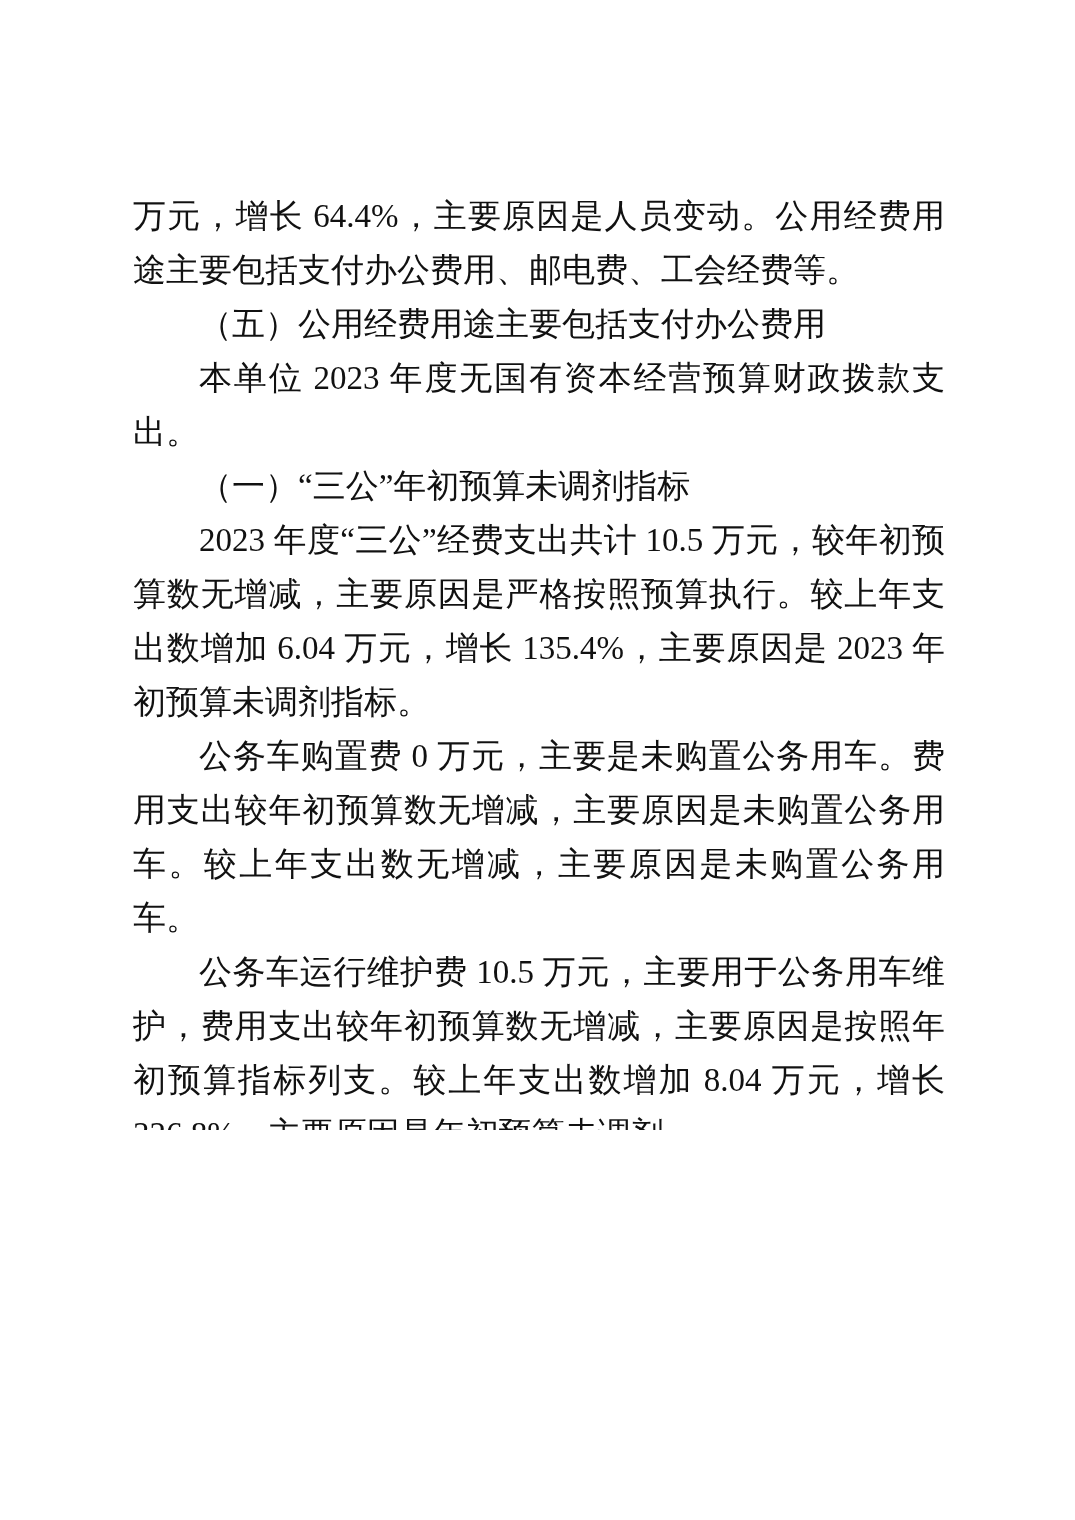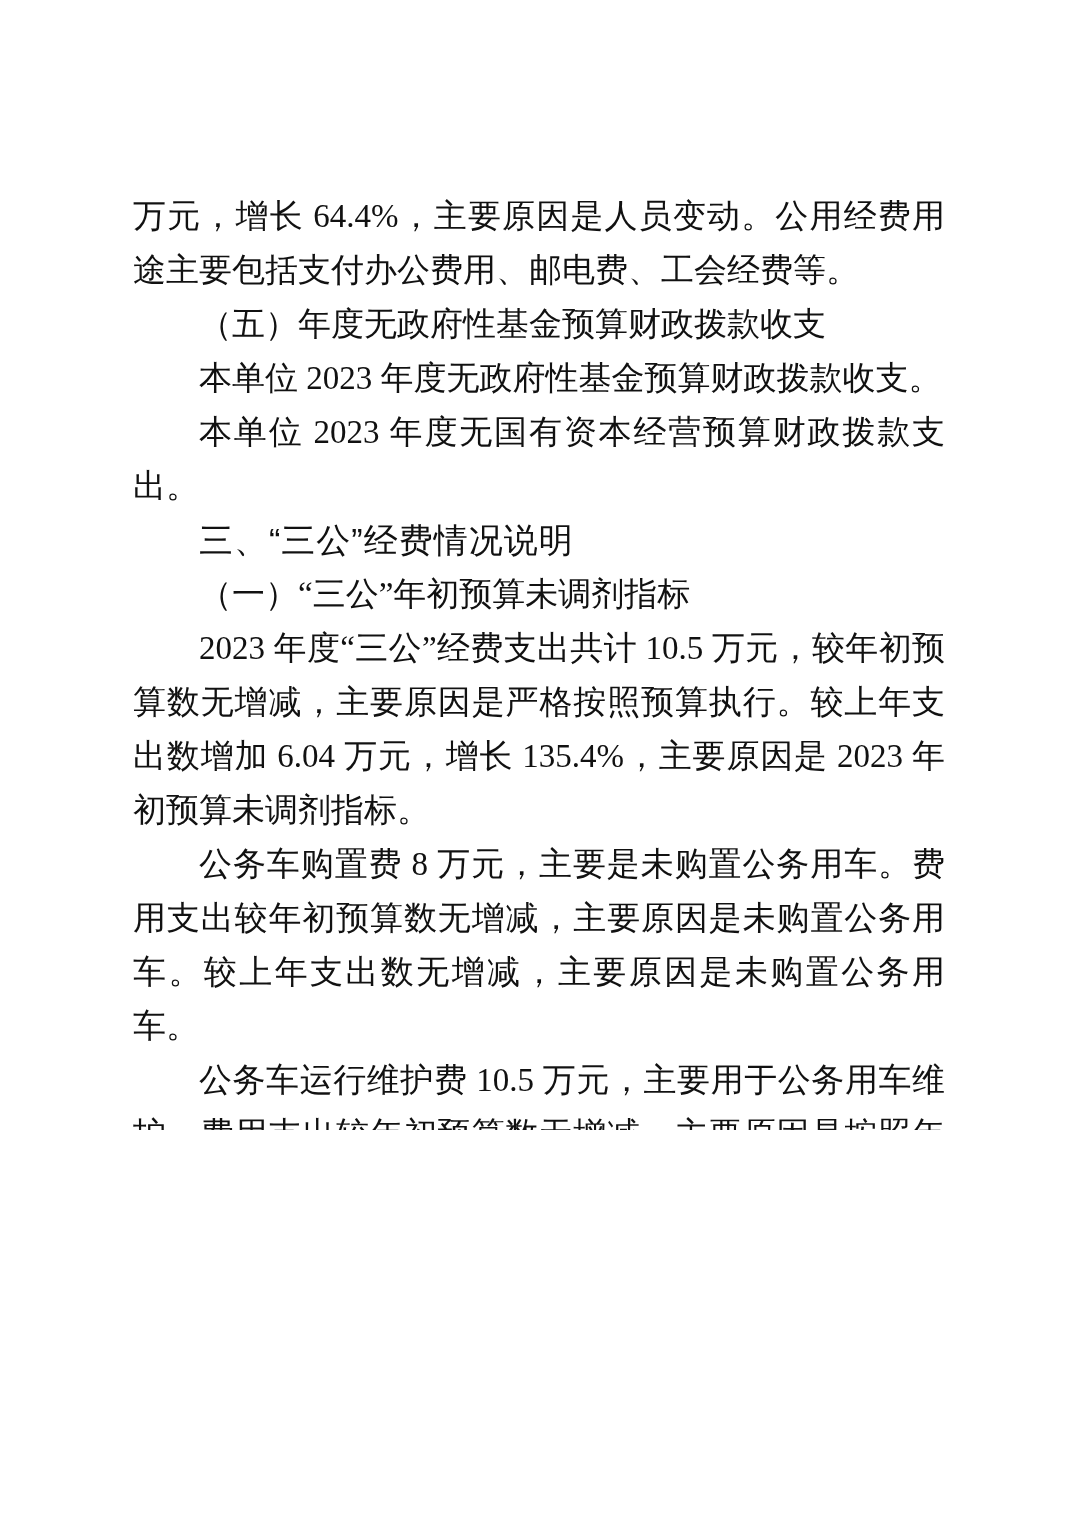--- a/index.html
+++ b/index.html
@@ -64,35 +64,33 @@
   }
 </style>
 </head>
 <body>
 
 <div class="page">
   <div class="content">
 
     <p class="body">万元，增长 64.4%，主要原因是人员变动。公用经费用途主要包括支付办公费用、邮电费、工会经费等。</p>
 
-    <h3 class="h-bold-serif">（五）年度无政府性基金预算财政拨款收支</h3>
+    <h3 class="h-bold-serif">（五）公用经费用途主要包括支付办公费用</h3>
 
-    <p class="indent">本单位 2023 年度无政府性基金预算财政拨款收支。</p>
 
 
     <p class="indent">本单位 2023 年度无国有资本经营预算财政拨款支出。</p>
 
-    <h2 class="h-hei mt6">三、“三公”经费情况说明</h2>
 
     <h4 class="h-kai">（一）“三公”年初预算未调剂指标</h4>
 
     <p class="indent">2023 年度“三公”经费支出共计 10.5 万元，较年初预算数无增减，主要原因是严格按照预算执行。较上年支出数增加 6.04 万元，增长 135.4%，主要原因是 2023 年初预算未调剂指标。</p>
 
 
 
-    <p class="indent mt6">公务车购置费 8 万元，主要是未购置公务用车。费用支出较年初预算数无增减，主要原因是未购置公务用车。较上年支出数无增减，主要原因是未购置公务用车。</p>
+    <p class="indent mt6">公务车购置费 0 万元，主要是未购置公务用车。费用支出较年初预算数无增减，主要原因是未购置公务用车。较上年支出数无增减，主要原因是未购置公务用车。</p>
 
     <p class="indent">公务车运行维护费 10.5 万元，主要用于公务用车维护，费用支出较年初预算数无增减，主要原因是按照年初预算指标列支。较上年支出数增加 8.04 万元，增长 326.8%，主要原因是年初预算未调剂。</p>
 
   </div>
 
   <div class="page-number">– 5 –</div>
 </div>
 
 </body></html>

